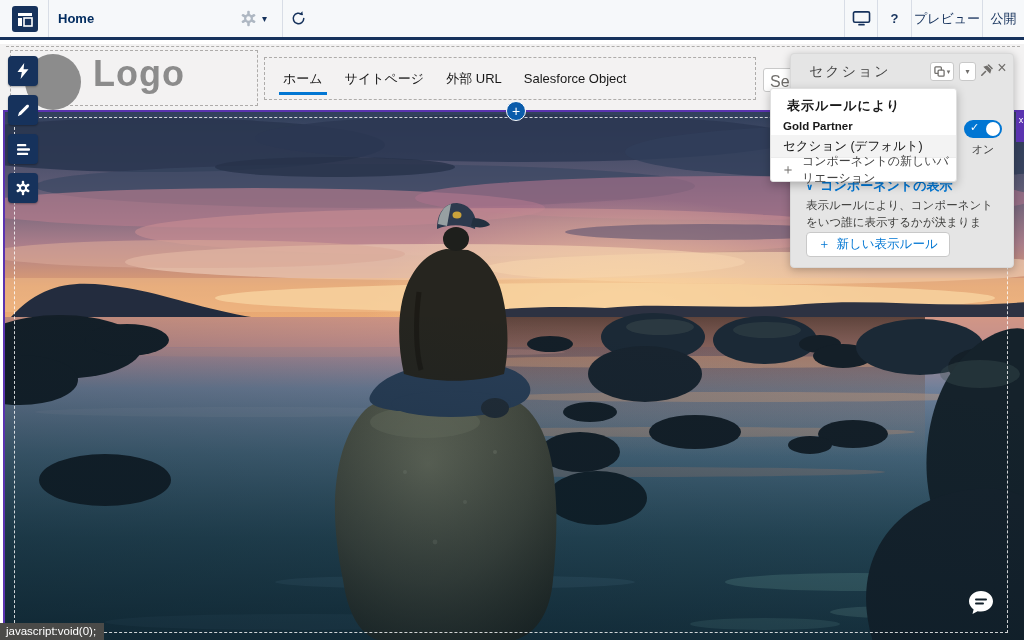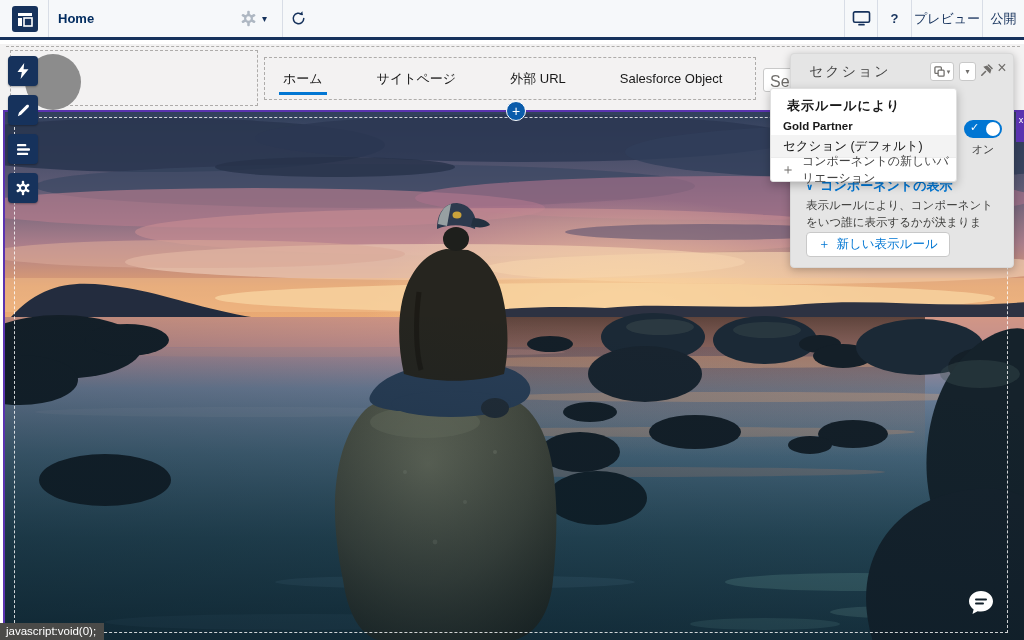--- a/index.html
+++ b/index.html
@@ -26,21 +26,21 @@
     justify-content:center; color:#16325c; font-size:13px; cursor:pointer; }
   
   #canvas { position:absolute; left:0; top:40px; width:1024px; height:600px; background:#fff; }
   #siteHeader { position:absolute; left:0; top:4px; width:1024px; height:66px; background:#f3f2f2; }
   #headerDash { position:absolute; left:6px; top:2px; width:1014px; height:0; border-top:1px dashed #aeacaa; }
   #logoBox { position:absolute; left:10px; top:6px; width:248px; height:56px;
     border:1px dashed #aeacaa; display:flex; align-items:center; }
   #logoCircle { position:absolute; left:14px; top:3px; width:56px; height:56px; border-radius:50%; background:#8c8c8c; }
   #logoText { position:absolute; left:82px; top:2px; font-size:36px; font-weight:700; color:#8c8c8c; letter-spacing:1px;}
   #navBox { position:absolute; left:264px; top:13px; width:492px; height:43px;
-    border:1px dashed #aeacaa; display:flex; align-items:center; padding-left:18px; gap:54px; }
+    border:1px dashed #aeacaa; display:flex; align-items:center; padding-left:18px; gap:22px; }
   .nav-item { font-size:13px; color:#181818; cursor:pointer; position:relative; line-height:41px; }
   .nav-item.active::after { content:""; position:absolute; left:-4px; right:-4px; bottom:4px; height:3px; background:#0176d3; }
   #searchBox { position:absolute; left:763px; top:24px; width:46px; height:24px; background:#fff;
     border:1px solid #c9c9c9; border-radius:3px; font-size:16px; color:#706e6b;
     padding:4px 0 0 6px; overflow:hidden; white-space:nowrap; }
   
   #section { position:absolute; left:3px; top:70px; width:1021px; height:530px;
     border-top:2px solid #5a33b0; border-left:2px solid #5a33b0; }
   #heroSvg { position:absolute; left:0; top:0; width:1021px; height:530px; display:block; }
   #heroDash { position:absolute; left:9px; top:5px; width:994px; height:516px;
@@ -147,20 +147,21 @@
     <div class="tb-sep" style="left:982px"></div>
     <div class="tb-right-item" style="left:983px;width:41px">公開</div>
   </header>
 
   <div id="canvas">
 
     <div id="siteHeader">
       <div id="headerDash"></div>
       <div id="logoBox">
         <div id="logoCircle"></div>
+        <div id="logoText">Logo</div>
       </div>
       <div id="navBox">
         <span class="nav-item active">ホーム</span>
         <span class="nav-item">サイトページ</span>
         <span class="nav-item">外部 URL</span>
         <span class="nav-item">Salesforce Object</span>
       </div>
       <div id="searchBox">Se</div>
     </div>
 

